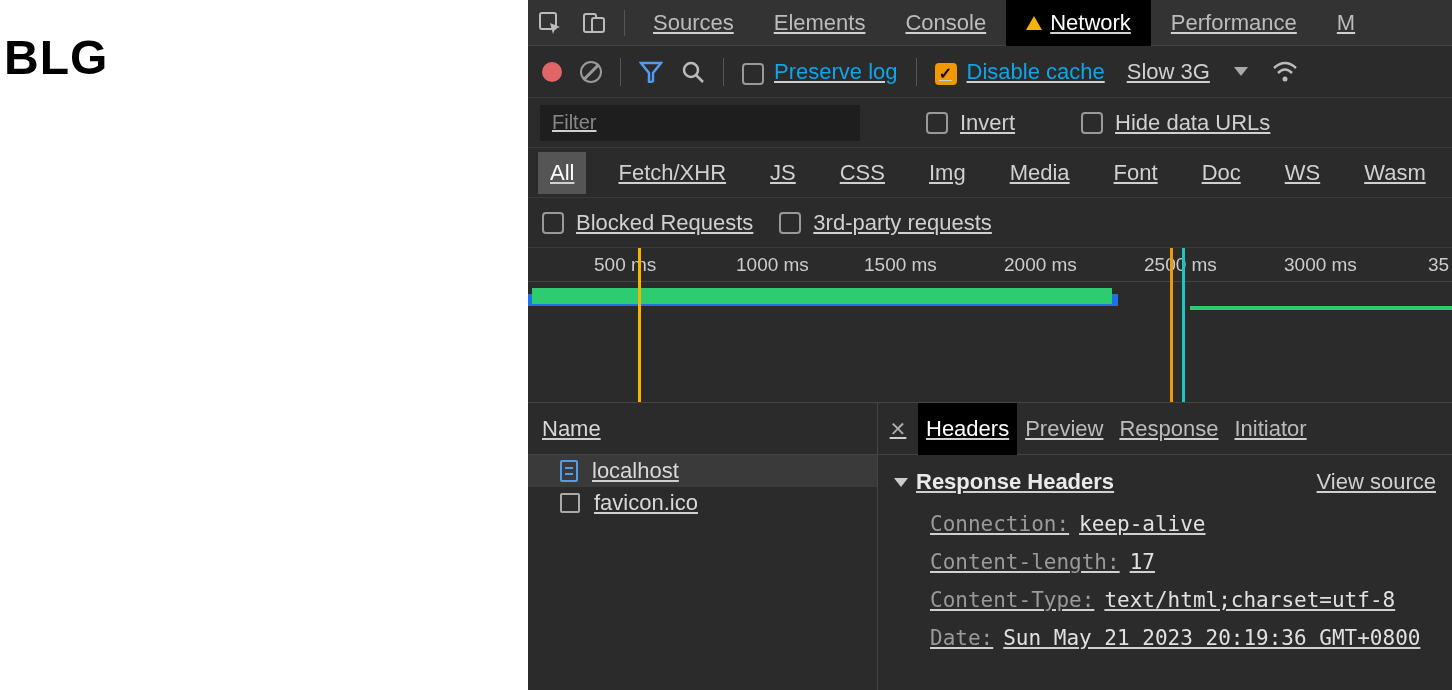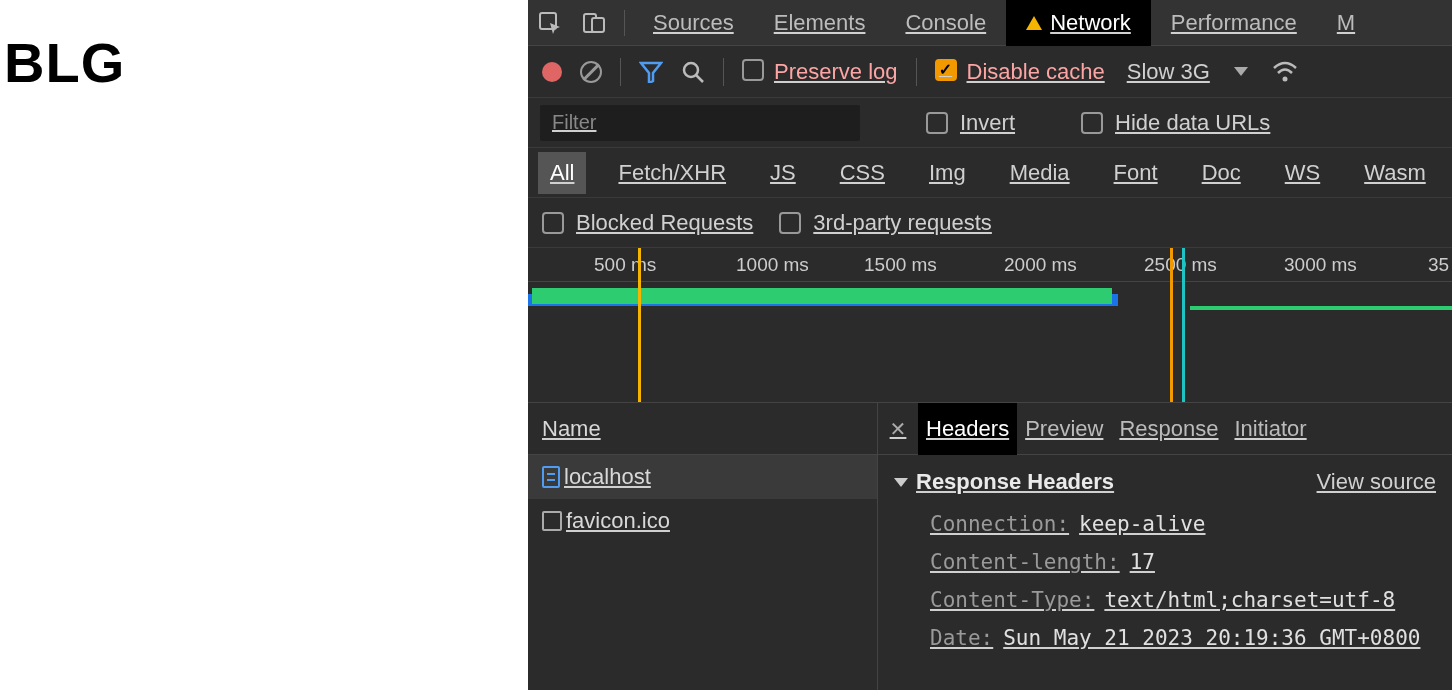--- a/index.html
+++ b/index.html
@@ -1,36 +1,36 @@
 <!DOCTYPE html>
 <html><head>
 <meta charset="utf-8">
 <style>
 * { box-sizing: border-box; margin: 0; padding: 0; }
 body { font-family: -apple-system, 'Segoe UI', Arial, sans-serif; width: 1452px; height: 690px; display: flex; overflow: hidden; background: #fff; }
 .page-left { width: 528px; background: #fff; padding: 30px 0 0 4px; }
-.page-left h1 { font-size: 56px; font-weight: 800; color: #000; letter-spacing: 1px; }
+.page-left h1 { font-size: 48px; font-weight: 800; color: #000; letter-spacing: 1px; }
 .devtools { flex: 1; background: #2b2b2b; color: #d0d0d0; display: flex; flex-direction: column; font-size: 22px; min-width: 0; text-decoration: underline; }
 .tabbar { display: flex; align-items: center; height: 46px; border-bottom: 1px solid #444; background: #333; }
 .tabbar .pick, .tabbar .device { width: 44px; height: 46px; display: flex; align-items: center; justify-content: center; }
 .tabbar .sep { width: 1px; height: 26px; background: #555; margin: 0 8px; }
 .tabbar .tab { padding: 0 20px; height: 46px; display: flex; align-items: center; color: #bcbcbc; cursor: pointer; gap: 8px; white-space: nowrap; }
 .tabbar .tab.active { background: #000; color: #fff; }
 .warn-tri { width:0;height:0;border-left:8px solid transparent;border-right:8px solid transparent;border-bottom:14px solid #f4b400;}
 .toolbar { display: flex; align-items: center; height: 52px; padding: 0 14px; gap: 18px; border-bottom: 1px solid #3a3a3a; }
 .rec-dot { width: 20px; height: 20px; border-radius: 50%; background: #e06666; }
 .ban-icon { width: 22px; height: 22px; border: 2.5px solid #999; border-radius: 50%; position: relative; }
 .ban-icon::after { content:''; position:absolute; width:2.5px; height:22px; background:#999; left:50%; top:50%; transform:translate(-50%,-50%) rotate(45deg); }
 .vsep { width: 1px; height: 28px; background: #555; }
 .filter-funnel { color: #4f9cf0; font-size: 22px; }
 .search-mag { color: #bbb; font-size: 22px; }
 .chk { width: 22px; height: 22px; border: 2px solid #999; border-radius: 4px; display: inline-flex; align-items: center; justify-content: center; flex-shrink:0; }
 .chk.on { background: #f29900; border-color: #f29900; }
 .chk.on::after { content: '✓'; color: #000; font-size: 16px; font-weight: bold; }
-.toolbar label { display: flex; align-items: flex-start; gap: 10px; color: #fca5a5; white-space: nowrap; }
+.toolbar label { display: flex; align-items: flex-end; gap: 10px; color: #0ea5e9; white-space: nowrap; }
 .throttle { display: flex; align-items: center; gap: 10px; color: #d0d0d0; margin-left: 4px; }
 .caret-dn { width:0;height:0;border-left:7px solid transparent;border-right:7px solid transparent;border-top:9px solid #aaa; margin-left:14px;}
 .wifi { font-size: 24px; color: #bbb; margin-left: 6px; }
 .filterbar { display: flex; align-items: center; height: 50px; padding: 0 12px; gap: 22px; border-bottom: 1px solid #3a3a3a; }
 .filter-input { background: #1e1e1e; border: none; color: #ccc; font-size: 20px; padding: 8px 12px; width: 320px; height: 36px; border-radius: 2px; }
 .filter-input::placeholder { color: #888; }
 .filterbar label { display: flex; align-items: center; gap: 12px; color: #d0d0d0; padding-left: 44px; }
 .types { display: flex; align-items: center; height: 50px; padding: 0 10px; gap: 20px; border-bottom: 1px solid #3a3a3a; flex-wrap: nowrap; overflow: hidden; }
 .type-chip { padding: 8px 12px; border-radius: 0; color: #d0d0d0; cursor: pointer; white-space: nowrap; }
 .type-chip.active { background: #555; color: #fff; }
@@ -39,21 +39,21 @@
 .timeline { height: 155px; border-bottom: 1px solid #444; position: relative; background: #2b2b2b; }
 .ruler { height: 34px; border-bottom: 1px solid #444; position: relative; }
 .tick { position: absolute; top: 6px; font-size: 19px; color: #ccc; }
 .tl-bar { position: absolute; height: 12px; }
 .tl-blue { background: #1a73e8; }
 .tl-green { background: #2ecc71; }
 .tl-line { position: absolute; top: 0; bottom: 0; width: 3px; }
 .split { display: flex; flex: 1; min-height: 0; }
 .reqlist { width: 350px; border-right: 1px solid #444; display: flex; flex-direction: column; }
 .reqlist .hdr { height: 52px; display: flex; align-items: center; padding: 0 14px; border-bottom: 1px solid #444; color: #d8d8d8; }
-.req-row { height: 44px; display: flex; align-items: center; padding: 0 14px; gap: 4px; color: #d8d8d8; cursor: pointer; }
+.req-row { height: 32px; display: flex; align-items: center; padding: 0 32px; gap: 14px; color: #d8d8d8; cursor: pointer; }
 .req-row.sel { background: #3a3a3a; }
 .doc-icon { width: 18px; height: 22px; border: 2px solid #4f9cf0; border-radius: 2px; position: relative; flex-shrink:0; }
 .doc-icon::before,.doc-icon::after{content:'';position:absolute;left:3px;right:3px;height:2px;background:#4f9cf0;}
 .doc-icon::before{top:5px}.doc-icon::after{top:11px}
 .img-icon { width: 20px; height: 20px; border: 2px solid #aaa; border-radius: 2px; flex-shrink:0; }
 .detail { flex: 1; display: flex; flex-direction: column; min-width: 0; }
 .detail-tabs { height: 52px; display: flex; align-items: center; border-bottom: 1px solid #444; }
 .detail-tabs .close-x { width: 40px; text-align: center; color: #aaa; font-size: 20px; cursor: pointer; }
 .detail-tabs .dtab { padding: 0 8px; height: 52px; display: flex; align-items: center; color: #bbb; cursor: pointer; }
 .detail-tabs .dtab.active { background: #000; color: #fff; }

